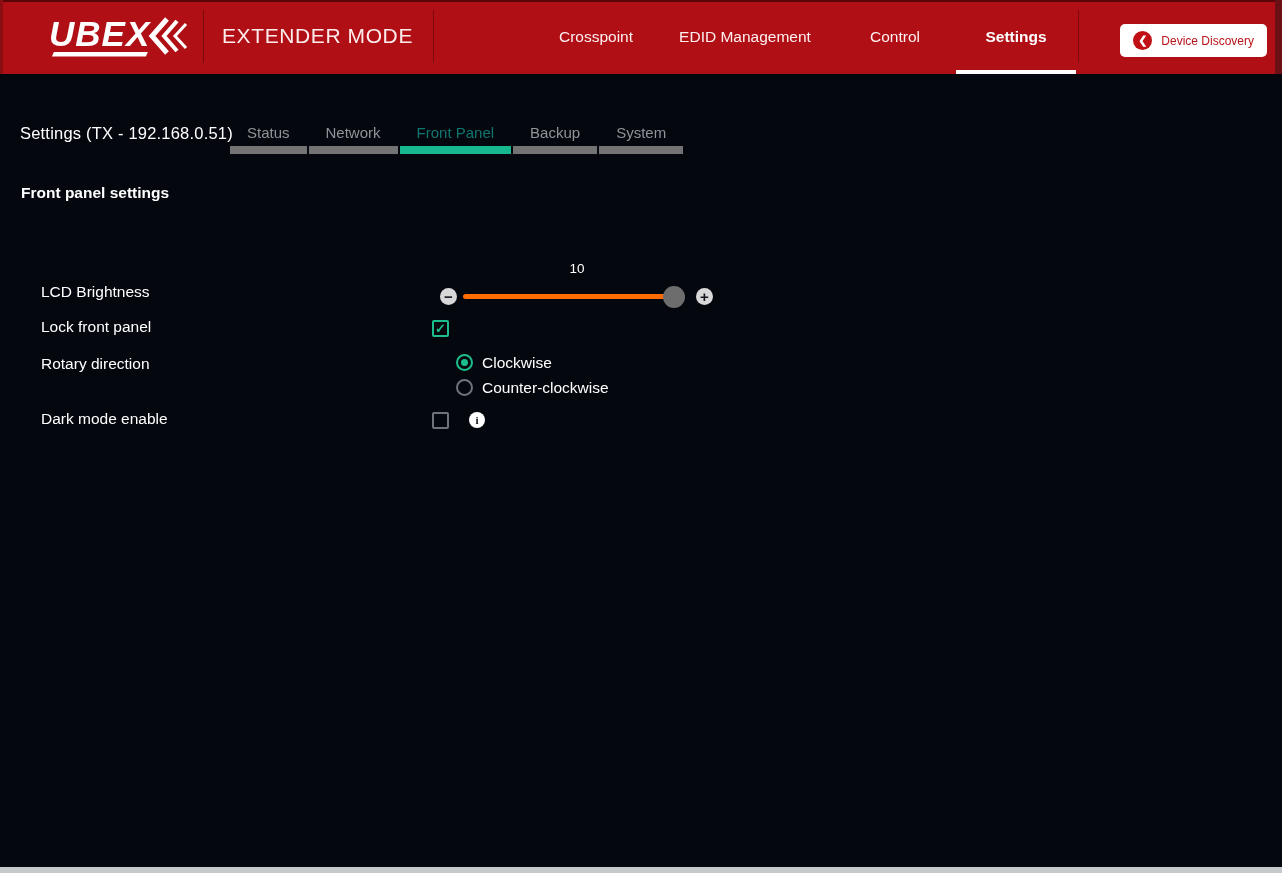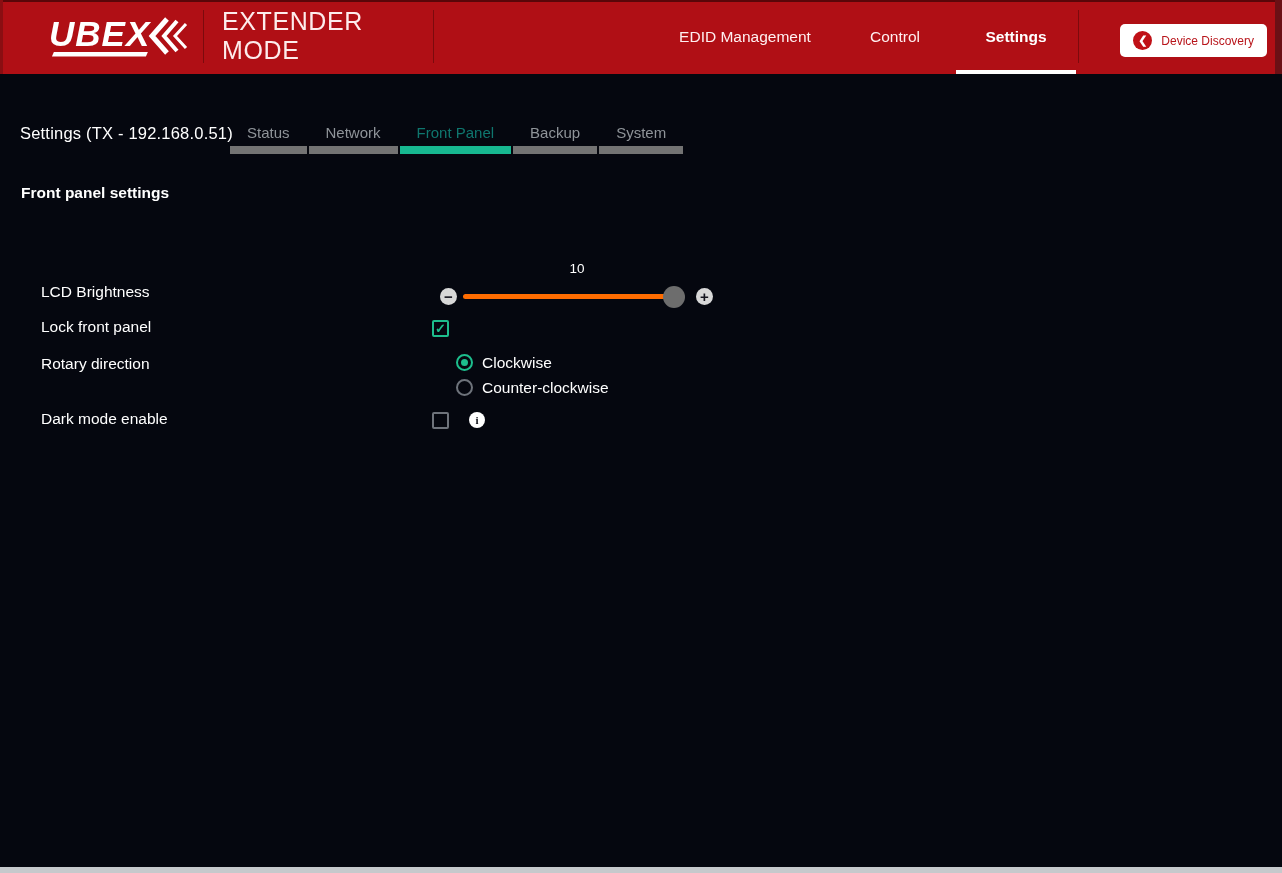--- a/index.html
+++ b/index.html
@@ -18,21 +18,21 @@
     background: #b00f15;
   }
   .header-topline { position: absolute; top: 0; left: 0; right: 0; height: 2px; background: rgba(20,0,0,0.55); }
   .header-leftstrip { position: absolute; top: 0; left: 0; width: 3px; height: 74px; background: #8a0e12; }
   .header-rightstrip { position: absolute; top: 0; right: 0; width: 7px; height: 74px; background: #6b1015; }
   .hdr-divider { position: absolute; top: 10px; width: 1px; height: 53px; background: #7c0a0d; }
   .logo-wrap { position: absolute; left: 45px; top: 10px; width: 150px; height: 54px; }
   .mode-label {
     position: absolute; left: 222px; top: 0; height: 72px; width: 196px;
     display: flex; align-items: center;
-    font-size: 25px; letter-spacing: 0.6px; color: #fdecec; font-weight: 400;
+    font-size: 21px; letter-spacing: 0.6px; color: #fdecec; font-weight: 400;
   }
   .nav-item {
     position: absolute; top: 0; height: 74px; display: flex; align-items: center; justify-content: center;
     font-size: 15.5px; color: #ffeff0; cursor: pointer; white-space: nowrap;
   }
   .nav-item.active { font-weight: 700; color: #ffffff; }
   .nav-item.active::after {
     content: ""; position: absolute; left: 0; right: 0; bottom: 0; height: 4px; background: #ffffff;
   }
   .dd-button {
@@ -140,20 +140,23 @@
         <path d="M122 9 L107 26 L122 43" fill="none" stroke="#ffffff" stroke-width="5"></path>
         <path d="M132 11 L119 26 L132 41" fill="none" stroke="#ffffff" stroke-width="4"></path>
         <path d="M141 14 L130 26 L141 38" fill="none" stroke="#ffffff" stroke-width="3"></path>
       </svg>
     </div>
 
     <div class="hdr-divider" style="left:203px"></div>
     <div class="mode-label">EXTENDER MODE</div>
     <div class="hdr-divider" style="left:433px"></div>
 
+    <div class="nav-item" style="left:546px; width:100px;">
+      <span>Crosspoint</span>
+    </div>
     <div class="nav-item" style="left:655px; width:180px;">
       <span>EDID Management</span>
     </div>
     <div class="nav-item" style="left:850px; width:90px;">
       <span>Control</span>
     </div>
     <div class="nav-item active" style="left:956px; width:120px;">
       <span>Settings</span>
     </div>
 

